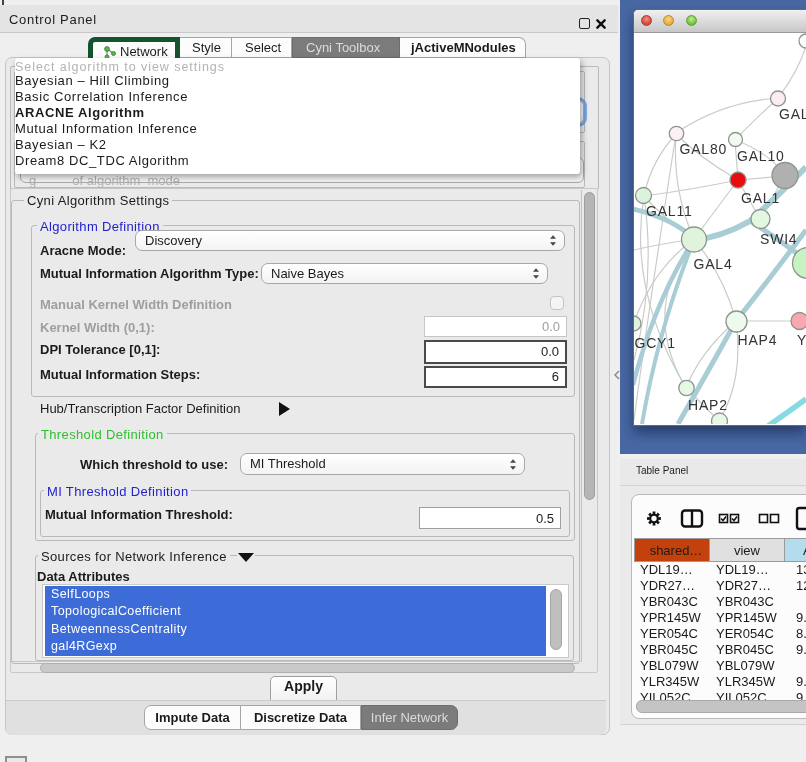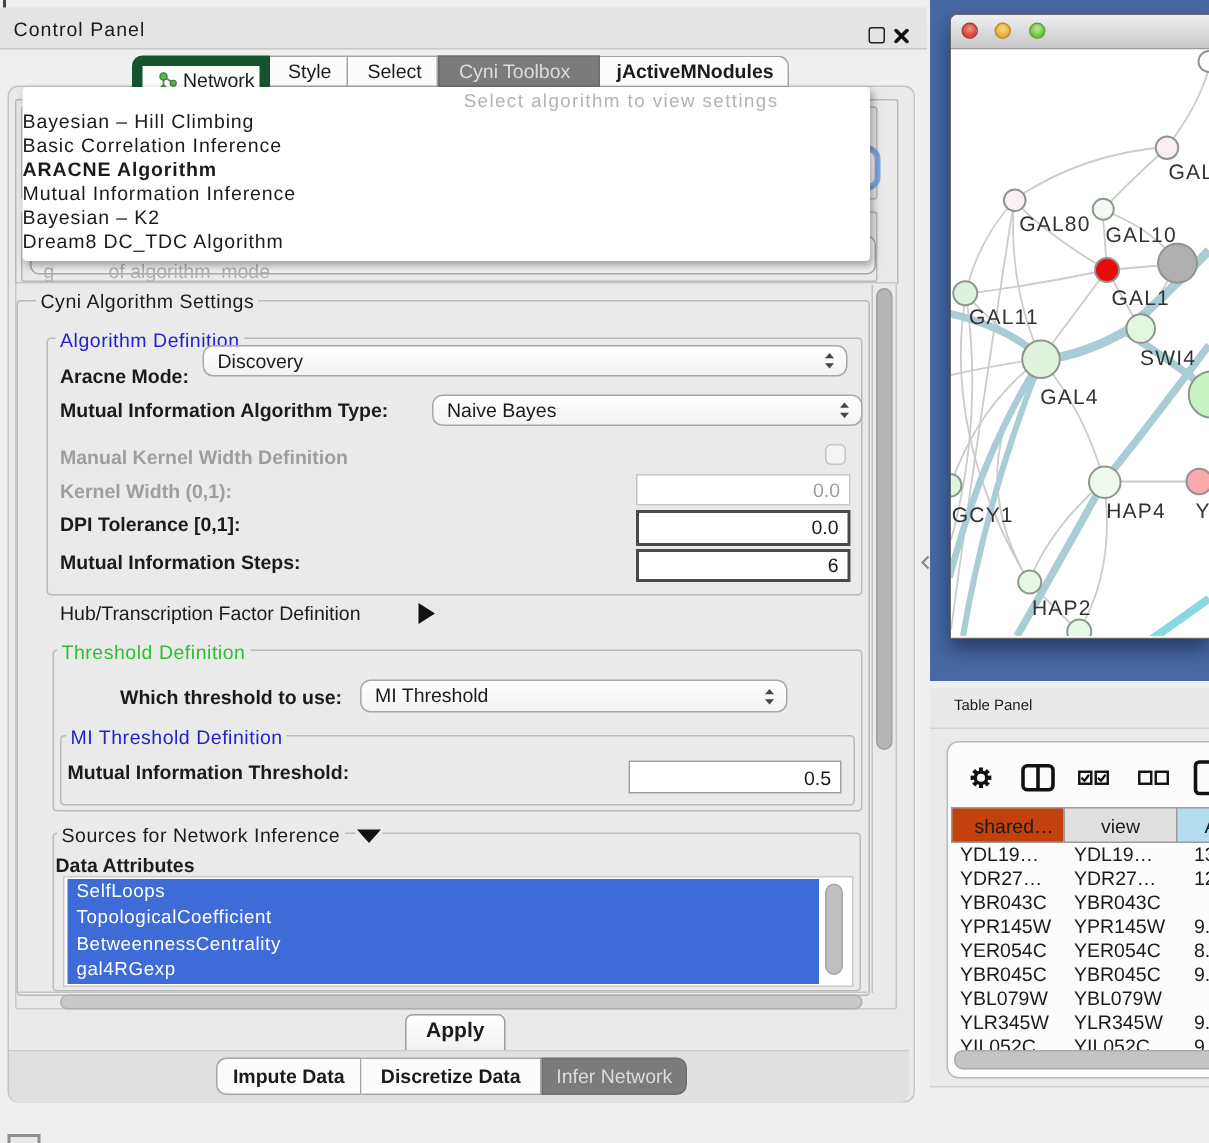--- a/index.html
+++ b/index.html
@@ -142,21 +142,21 @@
     <div class="a" style="left:9px;top:6.5px;font-size:13px;letter-spacing:.7px;">Control Panel</div>
     <div class="a" style="left:579px;top:13px;width:9px;height:9px;border:1.5px solid #222;border-radius:2px;"></div>
     <svg class="a" style="left:596px;top:14px;" width="10" height="10" viewBox="0 0 11 11">
       <path d="M1.5 1.5 L9.5 9.5 M9.5 1.5 L1.5 9.5" stroke="#111" stroke-width="2.6" stroke-linecap="round"></path>
     </svg>
   </div>
 
   <div class="a" style="left:4.5px;top:57px;width:605px;height:678px;background:#EAEAEA;border:1px solid #c5c5c5;border-radius:7px;box-sizing:border-box;"></div>
 
   <div class="a" style="left:88px;top:37px;height:21px;">
-    <div class="a" style="left:0;top:0;width:92px;height:36px;background:#fcfcfc;border:7px solid #14532d;border-radius:7px 0 0 0;box-sizing:border-box;padding-left:46px;">
+    <div class="a" style="left:0;top:0;width:92px;height:36px;background:#fcfcfc;border:5px solid #14532d;border-radius:7px 0 0 0;box-sizing:border-box;padding-left:46px;">
       <svg class="a" style="left:11px;top:3.5px" width="13" height="14" viewBox="0 0 13 14">
         <line x1="3" y1="3" x2="9" y2="7" stroke="#777" stroke-width="1.2"></line>
         <line x1="3" y1="3" x2="3" y2="11" stroke="#777" stroke-width="1.2"></line>
         <circle cx="3" cy="3" r="2.4" fill="#55b74a" stroke="#2e7d32" stroke-width=".8"></circle>
         <circle cx="3" cy="11" r="2" fill="#55b74a" stroke="#2e7d32" stroke-width=".8"></circle>
         <circle cx="9.5" cy="7.5" r="2" fill="#55b74a" stroke="#2e7d32" stroke-width=".8"></circle>
       </svg>
       <div class="a" style="left:27px;top:1.5px;font-size:13px;">Network</div>
     </div>
     <div class="a" style="left:92px;top:0;width:52px;height:21px;background:#fcfcfc;border:1px solid #a5a5a5;border-left:none;box-sizing:border-box;">
@@ -194,21 +194,21 @@
 
   <div class="lb" style="left:40px;top:243px;">Aracne Mode:</div>
   <div class="combo" style="left:135px;top:230px;width:430px;height:21px;">Discovery
     <svg class="arr" viewBox="0 0 7 12">
         <path d="M3.5 0 L7 4 H0z" fill="#444"></path>
         <path d="M3.5 12 L0 8 H7z" fill="#444"></path>
       </svg>
   </div>
 
   <div class="lb" style="left:40px;top:266px;">Mutual Information Algorithm Type:</div>
-  <div class="combo" style="left:288px;top:263px;width:287px;height:21px;">Naive Bayes
+  <div class="combo" style="left:261px;top:263px;width:287px;height:21px;">Naive Bayes
     <svg class="arr" viewBox="0 0 7 12">
         <path d="M3.5 0 L7 4 H0z" fill="#444"></path>
         <path d="M3.5 12 L0 8 H7z" fill="#444"></path>
       </svg>
   </div>
 
   <div class="lb" style="left:40px;top:297px;color:#9e9e9e;">Manual Kernel Width Definition</div>
   <div class="a" style="left:549.5px;top:296px;width:14px;height:14px;background:#f4f4f4;border:1.5px solid #c4c4c4;border-radius:4px;box-sizing:border-box;"></div>
 
   <div class="lb" style="left:40px;top:320px;color:#9e9e9e;">Kernel Width (0,1):</div>
@@ -264,21 +264,21 @@
     <div class="a" style="left:217px;top:0;width:97px;height:25px;background:#7b7b7b;border:1px solid #6d6d6d;box-sizing:border-box;text-align:center;font-size:13px;line-height:23px;color:#dcdcdc;border-radius:0 7px 7px 0;">Infer Network</div>
   </div>
 
   <svg class="a" style="left:614px;top:370px;" width="6" height="10" viewBox="0 0 6 10">
       <path d="M5 1 L1 5 L5 9" fill="none" stroke="#8a8a8a" stroke-width="1.5"></path>
     </svg>
 
   <div class="a" style="left:5px;top:756px;width:18px;height:12px;background:#e9e9e9;border:2px solid #8f8f8f;"></div>
 
   <div class="a" style="left:15px;top:58px;width:565px;height:116px;background:#ffffff;border-radius:3px;box-shadow:2px 3px 6px rgba(0,0,0,.35);">
-    <div class="a" style="left:0;top:2px;width:504px;text-align:right;font-size:12.5px;letter-spacing:.95px;color:#b3b3b3;">Select algorithm to view settings</div>
+    <div class="a" style="left:0;top:2px;width:504px;text-align:left;font-size:12.5px;letter-spacing:.95px;color:#b3b3b3;">Select algorithm to view settings</div>
     <div class="a" style="left:0px;top:14.5px;font-size:13px;line-height:16px;letter-spacing:.6px;">
       Bayesian – Hill Climbing<br>
       Basic Correlation Inference<br>
       <b>ARACNE Algorithm</b><br>
       Mutual Information Inference<br>
       Bayesian – K2<br>
       Dream8 DC_TDC Algorithm
     </div>
   </div>
 

